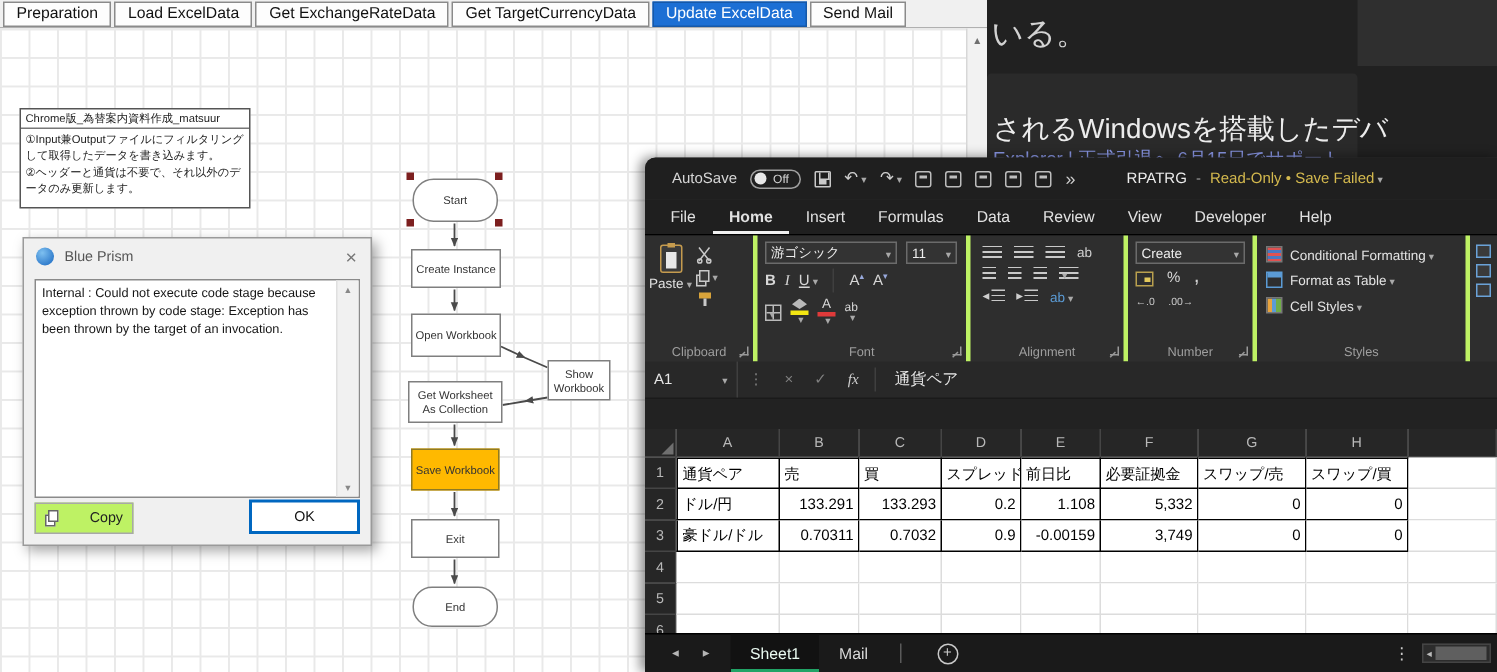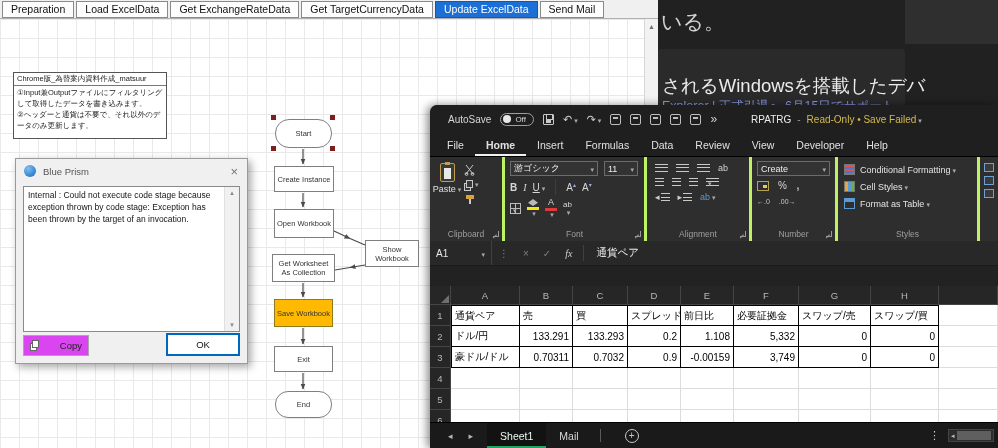--- a/index.html
+++ b/index.html
@@ -30,41 +30,41 @@
   .bp-note-body{font-size:7.5px;color:#222;padding:2px 3px;line-height:1.45;white-space:pre-line;}
 
   .bp-links{position:absolute;left:0;top:0;}
   .bp-links line,.bp-links polyline{stroke:#4a4a4a;stroke-width:1.2;fill:none;}
 
   .node{position:absolute;background:#fff;border:1px solid #7f7f7f;color:#333;font-size:7.5px;line-height:1.2;
     display:flex;align-items:center;justify-content:center;text-align:center;padding:1px;}
   .n-start{left:275px;top:100px;width:57px;height:29px;border-radius:14px;}
   .n-ci{left:274px;top:147px;width:60px;height:26px;text-align:right;}
   .n-ow{left:274px;top:190px;width:60px;height:29px;}
-  .n-show{left:365px;top:221px;width:54px;height:27px;}
+  .n-show{left:365px;top:221px;width:42px;height:27px;}
   .n-gw{left:272px;top:235px;width:63px;height:28px;}
   .n-save{left:274px;top:280px;width:59px;height:28px;background:#ffb900;border-color:#8f7a24;}
   .n-exit{left:274px;top:327px;width:59px;height:26px;}
   .n-end{left:275px;top:372px;width:57px;height:27px;border-radius:13px;}
   .handle{position:absolute;width:5px;height:5px;background:#7c1f1f;}
 
   
   .dlg{position:absolute;left:15px;top:158px;width:233px;height:206px;background:#f0f0f0;border:1px solid #9a9a9a;
     box-shadow:3px 3px 8px rgba(0,0,0,.35);z-index:2;}
   .dlg-title{position:absolute;left:0;top:0;right:0;height:24px;display:flex;align-items:center;padding-left:8px;}
   .dlg-ico{width:12px;height:12px;border-radius:50%;background:radial-gradient(circle at 35% 30%,#7ec0f0,#1565c0);}
   .dlg-title-text{font-size:9.5px;color:#555;margin-left:7px;flex:1;}
   .dlg-x{font-size:13px;color:#777;padding:0 9px;cursor:default;}
   .dlg-msgbox{position:absolute;left:7px;right:7px;top:27px;height:146px;background:#fff;border:1px solid #8a8a8a;}
   .dlg-msg{position:absolute;left:0;top:0;right:16px;bottom:0;padding:3px 4px;font-size:8.5px;color:#141414;line-height:1.4;}
   .dlg-sb{position:absolute;right:0;top:0;bottom:0;width:15px;background:#f1f1f1;border-left:1px solid #e0e0e0;}
   .dlg-sb .up{position:absolute;top:2px;left:0;right:0;text-align:center;font-size:7px;color:#888;}
   .dlg-sb .dn{position:absolute;bottom:2px;left:0;right:0;text-align:center;font-size:7px;color:#888;}
   .dlg-btns{position:absolute;left:7px;right:7px;bottom:7px;height:23px;}
-  .btn-copy{position:absolute;left:0;bottom:0;width:66px;height:21px;background:#d946ef;border:1px solid #a8a8a8;
+  .btn-copy{position:absolute;left:0;bottom:0;width:66px;height:21px;background:#bef264;border:1px solid #a8a8a8;
     font-size:9.5px;color:#222;display:flex;align-items:center;justify-content:center;gap:22px;}
   .copy-ico{position:relative;width:9px;height:11px;}
   .copy-ico i{position:absolute;display:block;width:7px;height:8px;border:1px solid #666;background:#fff;}
   .copy-ico i.a{left:0;top:3px;} .copy-ico i.b{left:2px;top:0;}
   .btn-ok{position:absolute;right:0;bottom:0;width:74px;height:23px;background:#fff;border:2px solid #0067c0;font-size:9.5px;color:#111;}
 
   
   .xl{position:absolute;left:430px;top:105px;width:568px;height:343px;background:#2e2e2e;z-index:3;
     border-top-left-radius:7px;box-shadow:-3px 0 8px rgba(0,0,0,.45);overflow:hidden;}
   .xl-title{position:absolute;left:0;top:0;right:0;height:28px;background:#1f1f1f;border-top-left-radius:7px;
@@ -417,26 +417,26 @@
         <span class="grp-label">Number</span>
         <span class="dl"></span>
       </div>
 
       <div class="grp g-styles">
         <div class="srow">
           <span class="i-cf"></span>
           <span class="chev">Conditional Formatting</span>
         </div>
         <div class="srow">
+          <span class="i-fat"></span>
+          <span class="chev">Format as Table</span>
+        </div>
+        <div class="srow">
           <span class="i-cs"></span>
           <span class="chev">Cell Styles</span>
-        </div>
-        <div class="srow">
-          <span class="i-fat"></span>
-          <span class="chev">Format as Table</span>
         </div>
         <span class="grp-label">Styles</span>
       </div>
 
       <div class="g-cells">
         <span class="stub"></span>
         <span class="stub"></span>
         <span class="stub"></span>
       </div>
     </div>

